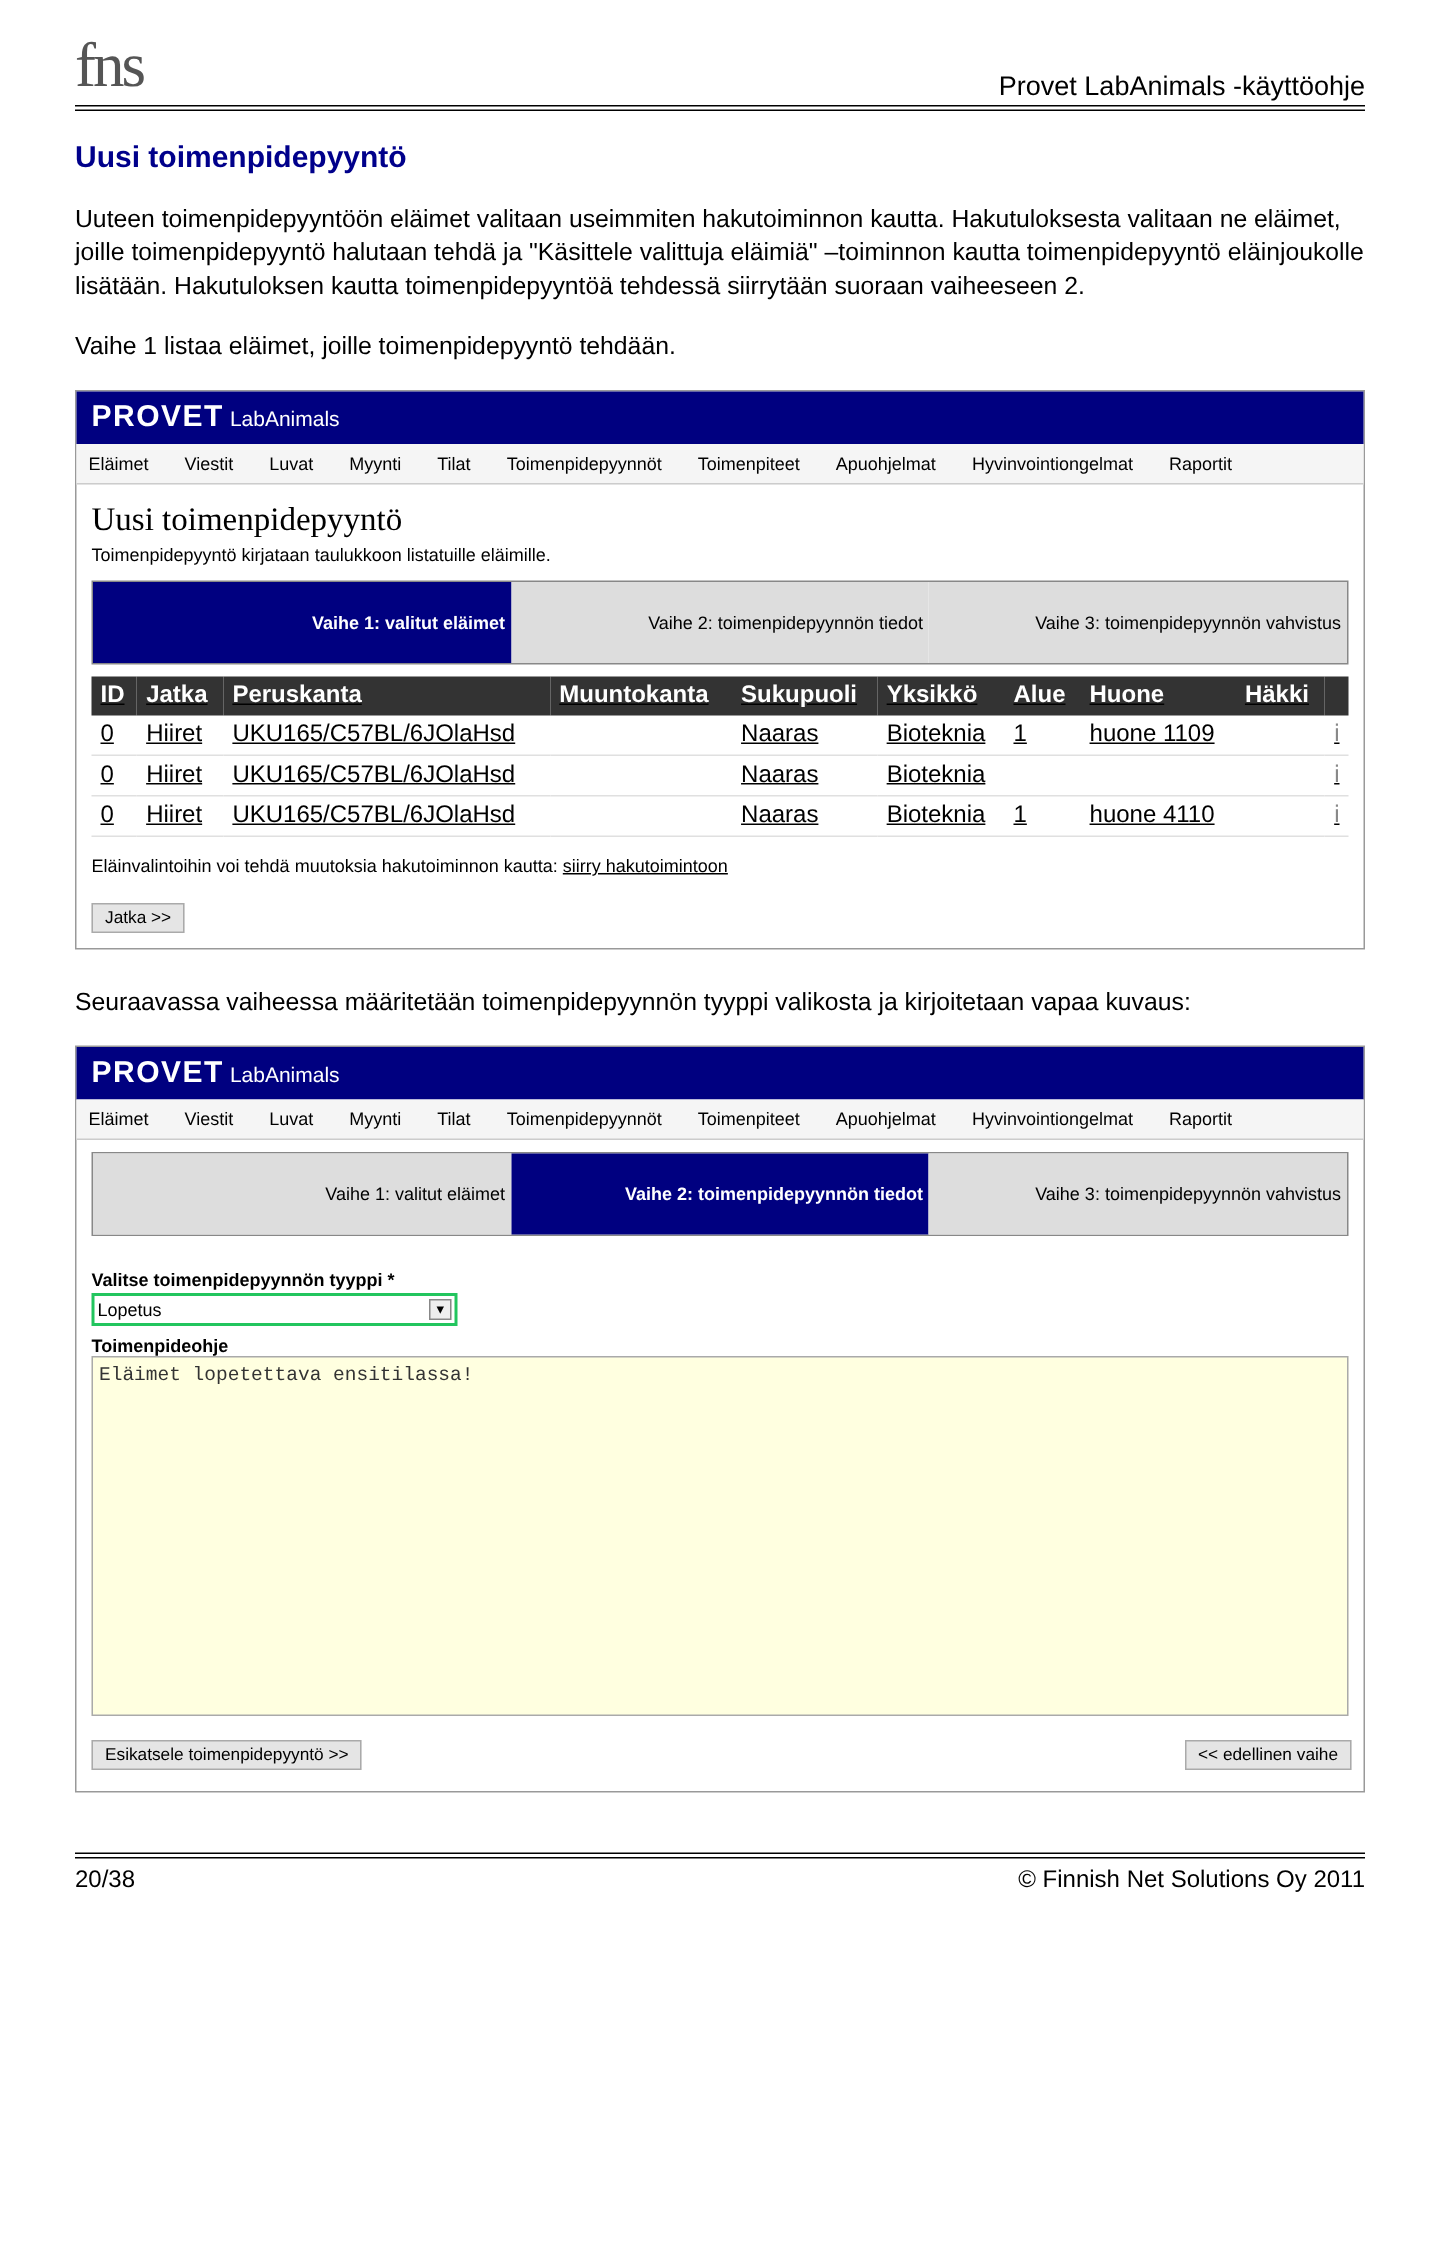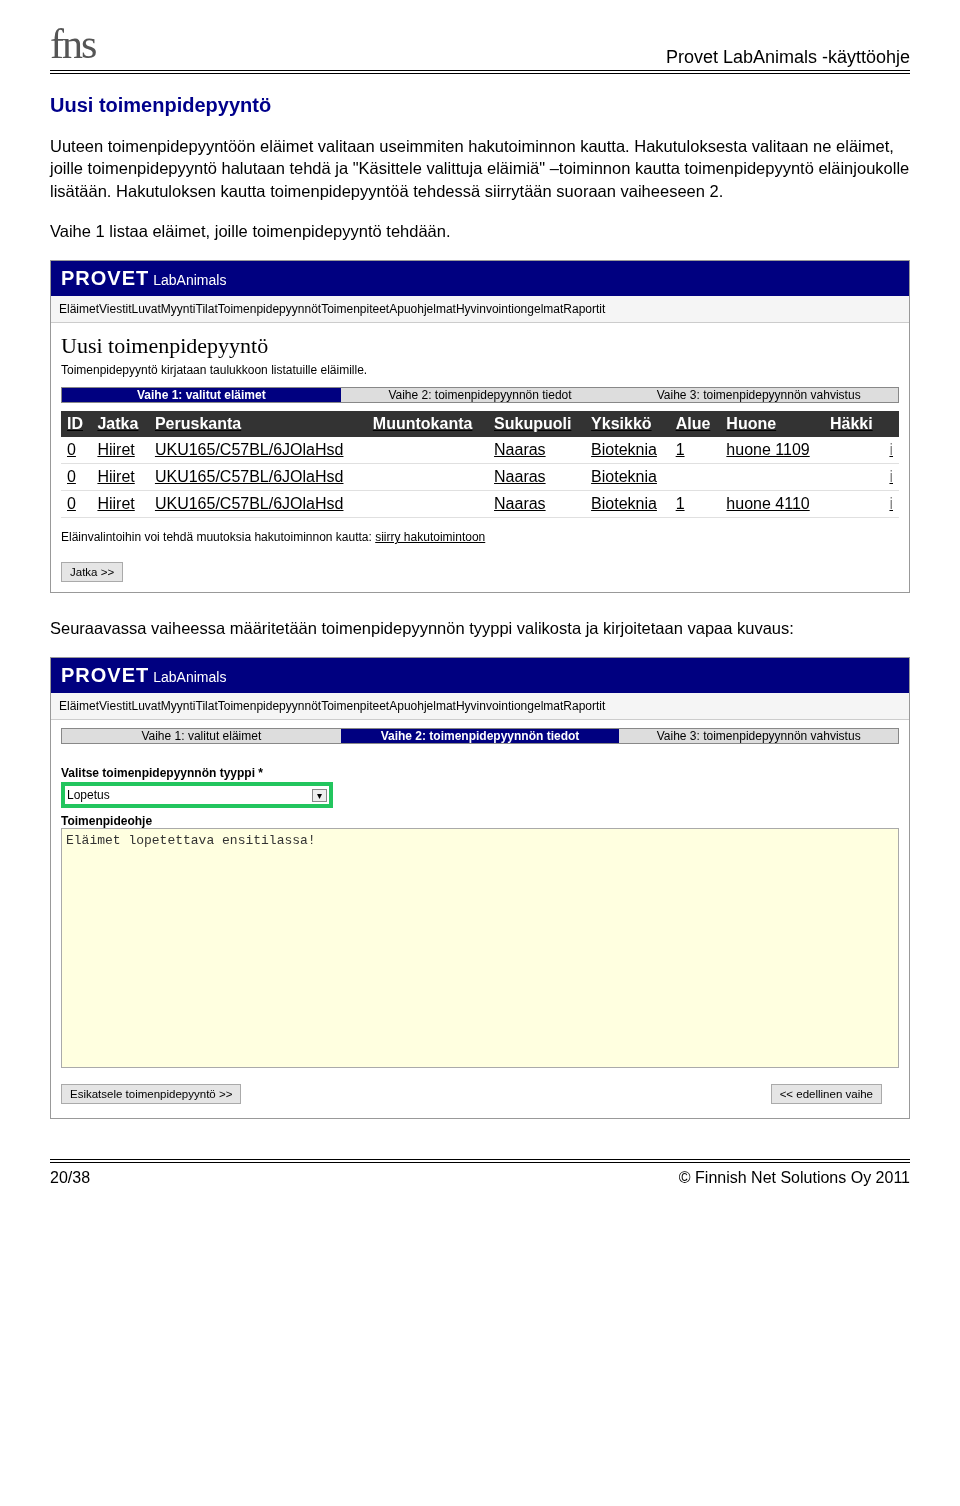--- a/index.html
+++ b/index.html
@@ -63,20 +63,21 @@
     font-weight: bold;
     display: flex;
     align-items: baseline;
   }
   .ss-logo-bar .brand { font-size: 20px; letter-spacing: 1px; text-align: center; }
   .ss-logo-bar .sub { font-size: 14px; font-weight: normal; margin-left: 4px; }
   .ss-menu {
     background: #f5f5f5;
     padding: 6px 8px;
     display: flex;
+    gap: 24px;
     font-size: 12px;
     border-bottom: 1px solid #ccc;
   }
   .ss-menu span { cursor: pointer; }
   .ss-h1 {
     font-size: 22px;
     font-weight: normal;
     padding: 10px 10px 4px 10px;
     font-family: Georgia, serif;
   }
@@ -85,22 +86,22 @@
     padding: 0 10px 10px 10px;
   }
   .stage-bar {
     display: flex;
     font-size: 12px;
     margin: 0 10px 8px 10px;
     border: 1px solid #888;
   }
   .stage-bar div {
     flex: 1;
-    text-align: center;
-    padding: 0 4px;
+    text-align: right;
+    padding: 20px 4px;
     background: #ddd;
   }
   .stage-bar div.active {
     background: #000080;
     color: #fff;
     font-weight: bold;
   }
   .ss-table {
     width: calc(100% - 20px);
     margin: 0 26px 8px 10px;
@@ -128,37 +129,37 @@
     font-size: 12px;
     padding: 4px 10px 12px 10px;
   }
   .ss-link-line a { color: #000; text-decoration: underline; }
   .ss-btn {
     display: inline-block;
     background: #e5e5e5;
     border: 1px solid #aaa;
     padding: 3px 8px;
     font-size: 11.5px;
-    margin: 6px 27px 10px 10px;
+    margin: 6px 8px 10px 10px;
     cursor: pointer;
   }
   .ss-btn-row {
     display: flex;
     justify-content: space-between;
     padding: 0 0 4px 0;
     gap: 42px;
   }
   
   .form-block { padding: 8px 10px 10px 10px; }
   .form-label { font-weight: bold; font-size: 12px; margin-top: 6px; display:block; }
   .form-select {
-    width: 272px;
+    width: 244px;
     font-size: 12px;
     padding: 2px;
-    border: 4px solid #22c55e;
+    border: 2px solid #22c55e;
     background: #fff;
     margin: 2px 0 6px 0;
     display: flex;
     justify-content: space-between;
     align-items: center;
   }
   .form-select .arrow {
     border: 1px solid #888;
     padding: 0 4px;
     font-size: 10px;

